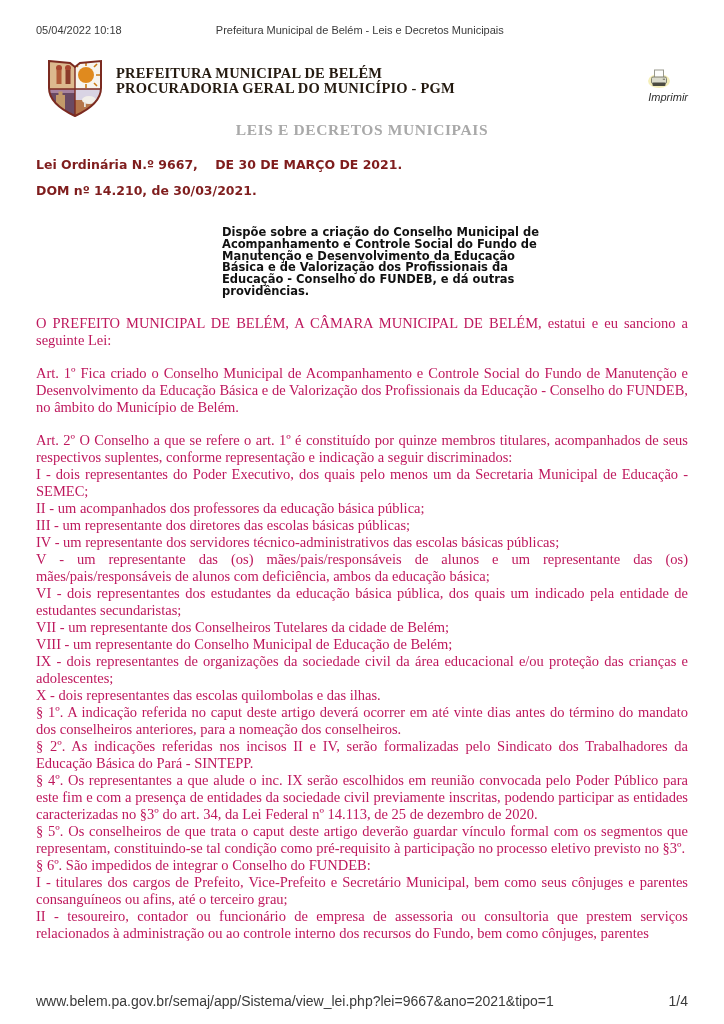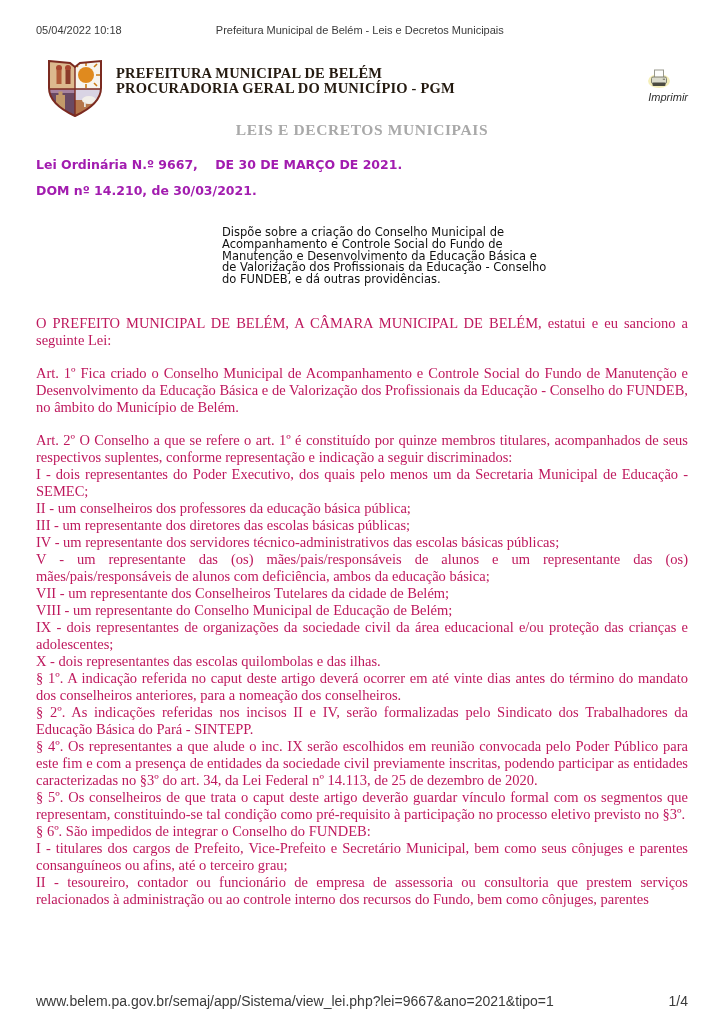--- a/index.html
+++ b/index.html
@@ -75,32 +75,32 @@
     letter-spacing: 0.6px;
     color: #a9a9a9;
   }
 
   .law-line {
     position: absolute;
     left: 36px;
     font-family: "DejaVu Sans", sans-serif;
     font-weight: bold;
     font-size: 12.5px;
-    color: #a21caf;
+    color: #7f1d1d;
     white-space: nowrap;
   }
   .law-title-line { top: 157px; }
   .dom-line { top: 183px; }
 
   .ementa {
     position: absolute;
     top: 227px; left: 222px;
     width: 330px;
     font-family: "DejaVu Sans", sans-serif;
-    font-weight: normal;
+    font-weight: bold;
     font-size: 11.5px;
     line-height: 11.8px;
     color: #111;
     text-align: left;
   }
 
   .doc-body {
     position: absolute;
     top: 315px; left: 36px;
     width: 652px;
@@ -191,24 +191,25 @@
   <div class="law-line law-title-line">Lei Ordinária N.º 9667,&nbsp;&nbsp;&nbsp; DE 30 DE MARÇO DE 2021.</div>
   <div class="law-line dom-line">DOM nº 14.210, de 30/03/2021.</div>
 
   <div class="ementa">Dispõe sobre a criação do Conselho Municipal de Acompanhamento e Controle Social do Fundo de Manutenção e Desenvolvimento da Educação Básica e de Valorização dos Profissionais da Educação - Conselho do FUNDEB, e dá outras providências.</div>
 
   <div class="doc-body">
     <p class="gap">O PREFEITO MUNICIPAL DE BELÉM, A CÂMARA MUNICIPAL DE BELÉM, estatui e eu sanciono a seguinte Lei:</p>
     <p class="gap">Art. 1º Fica criado o Conselho Municipal de Acompanhamento e Controle Social do Fundo de Manutenção e Desenvolvimento da Educação Básica e de Valorização dos Profissionais da Educação - Conselho do FUNDEB, no âmbito do Município de Belém.</p>
     <p>Art. 2º O Conselho a que se refere o art. 1º é constituído por quinze membros titulares, acompanhados de seus respectivos suplentes, conforme representação e indicação a seguir discriminados:</p>
     <p>I - dois representantes do Poder Executivo, dos quais pelo menos um da Secretaria Municipal de Educação - SEMEC;</p>
-    <p>II - um conselheiros dos professores da educação básica pública;</p>
+    <p>II - um acompanhados dos professores da educação básica pública;</p>
     <p>III - um representante dos diretores das escolas básicas públicas;</p>
     <p>IV - um representante dos servidores técnico-administrativos das escolas básicas públicas;</p>
     <p>V - um representante das (os) mães/pais/responsáveis de alunos e um representante das (os) mães/pais/responsáveis de alunos com deficiência, ambos da educação básica;</p>
+    <p>VI - dois representantes dos estudantes da educação básica pública, dos quais um indicado pela entidade de estudantes secundaristas;</p>
     <p>VII - um representante dos Conselheiros Tutelares da cidade de Belém;</p>
     <p>VIII - um representante do Conselho Municipal de Educação de Belém;</p>
     <p>IX - dois representantes de organizações da sociedade civil da área educacional e/ou proteção das crianças e adolescentes;</p>
     <p>X - dois representantes das escolas quilombolas e das ilhas.</p>
     <p>§ 1º. A indicação referida no caput deste artigo deverá ocorrer em até vinte dias antes do término do mandato dos conselheiros anteriores, para a nomeação dos conselheiros.</p>
     <p>§ 2º. As indicações referidas nos incisos II e IV, serão formalizadas pelo Sindicato dos Trabalhadores da Educação Básica do Pará - SINTEPP.</p>
     <p>§ 4º. Os representantes a que alude o inc. IX serão escolhidos em reunião convocada pelo Poder Público para este fim e com a presença de entidades da sociedade civil previamente inscritas, podendo participar as entidades caracterizadas no §3º do art. 34, da Lei Federal nº 14.113, de 25 de dezembro de 2020.</p>
     <p>§ 5º. Os conselheiros de que trata o caput deste artigo deverão guardar vínculo formal com os segmentos que representam, constituindo-se tal condição como pré-requisito à participação no processo eletivo previsto no §3º.</p>
     <p>§ 6º. São impedidos de integrar o Conselho do FUNDEB:</p>
     <p>I - titulares dos cargos de Prefeito, Vice-Prefeito e Secretário Municipal, bem como seus cônjuges e parentes consanguíneos ou afins, até o terceiro grau;</p>

